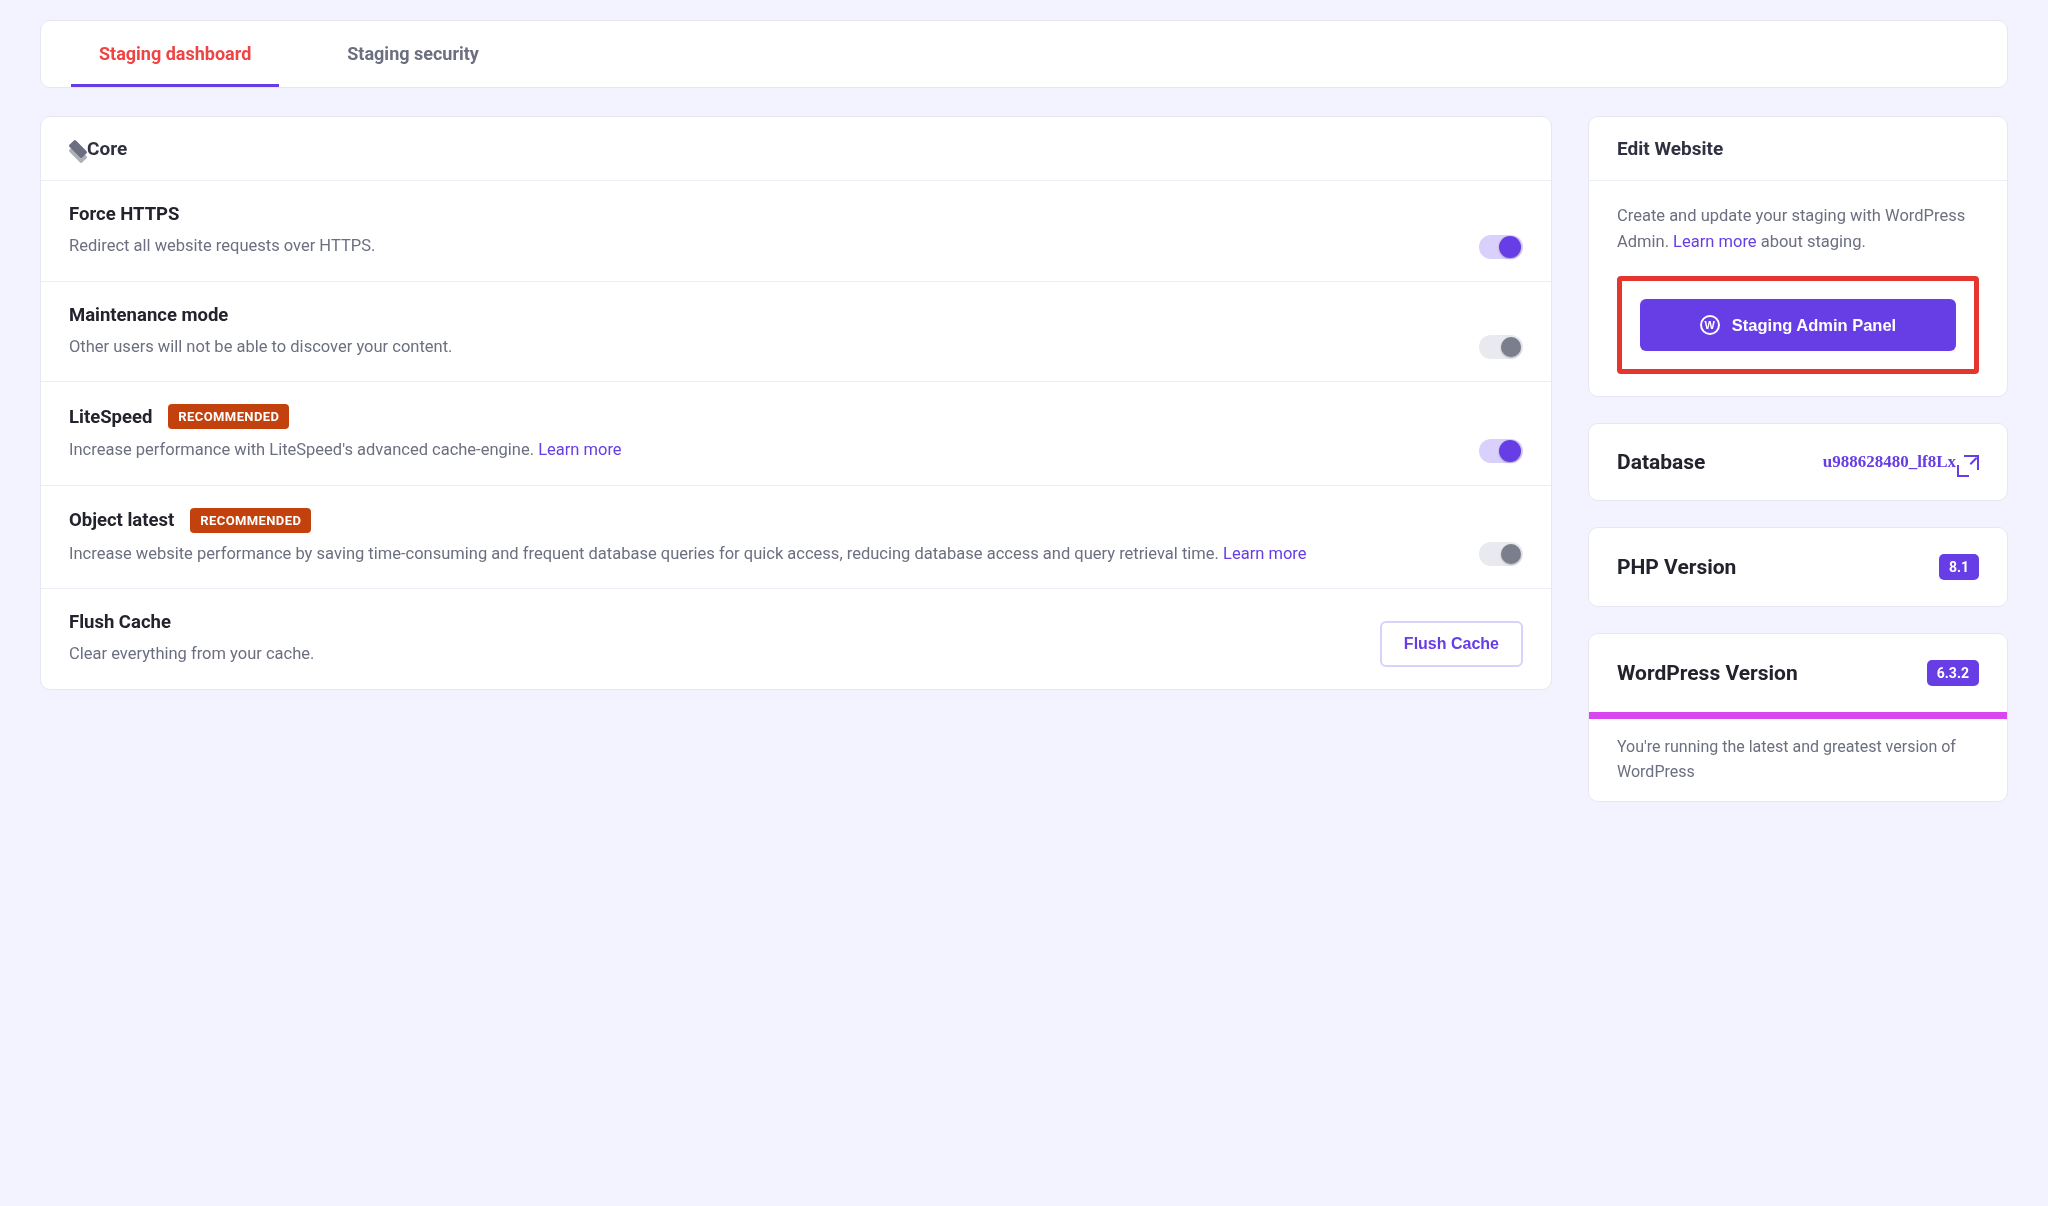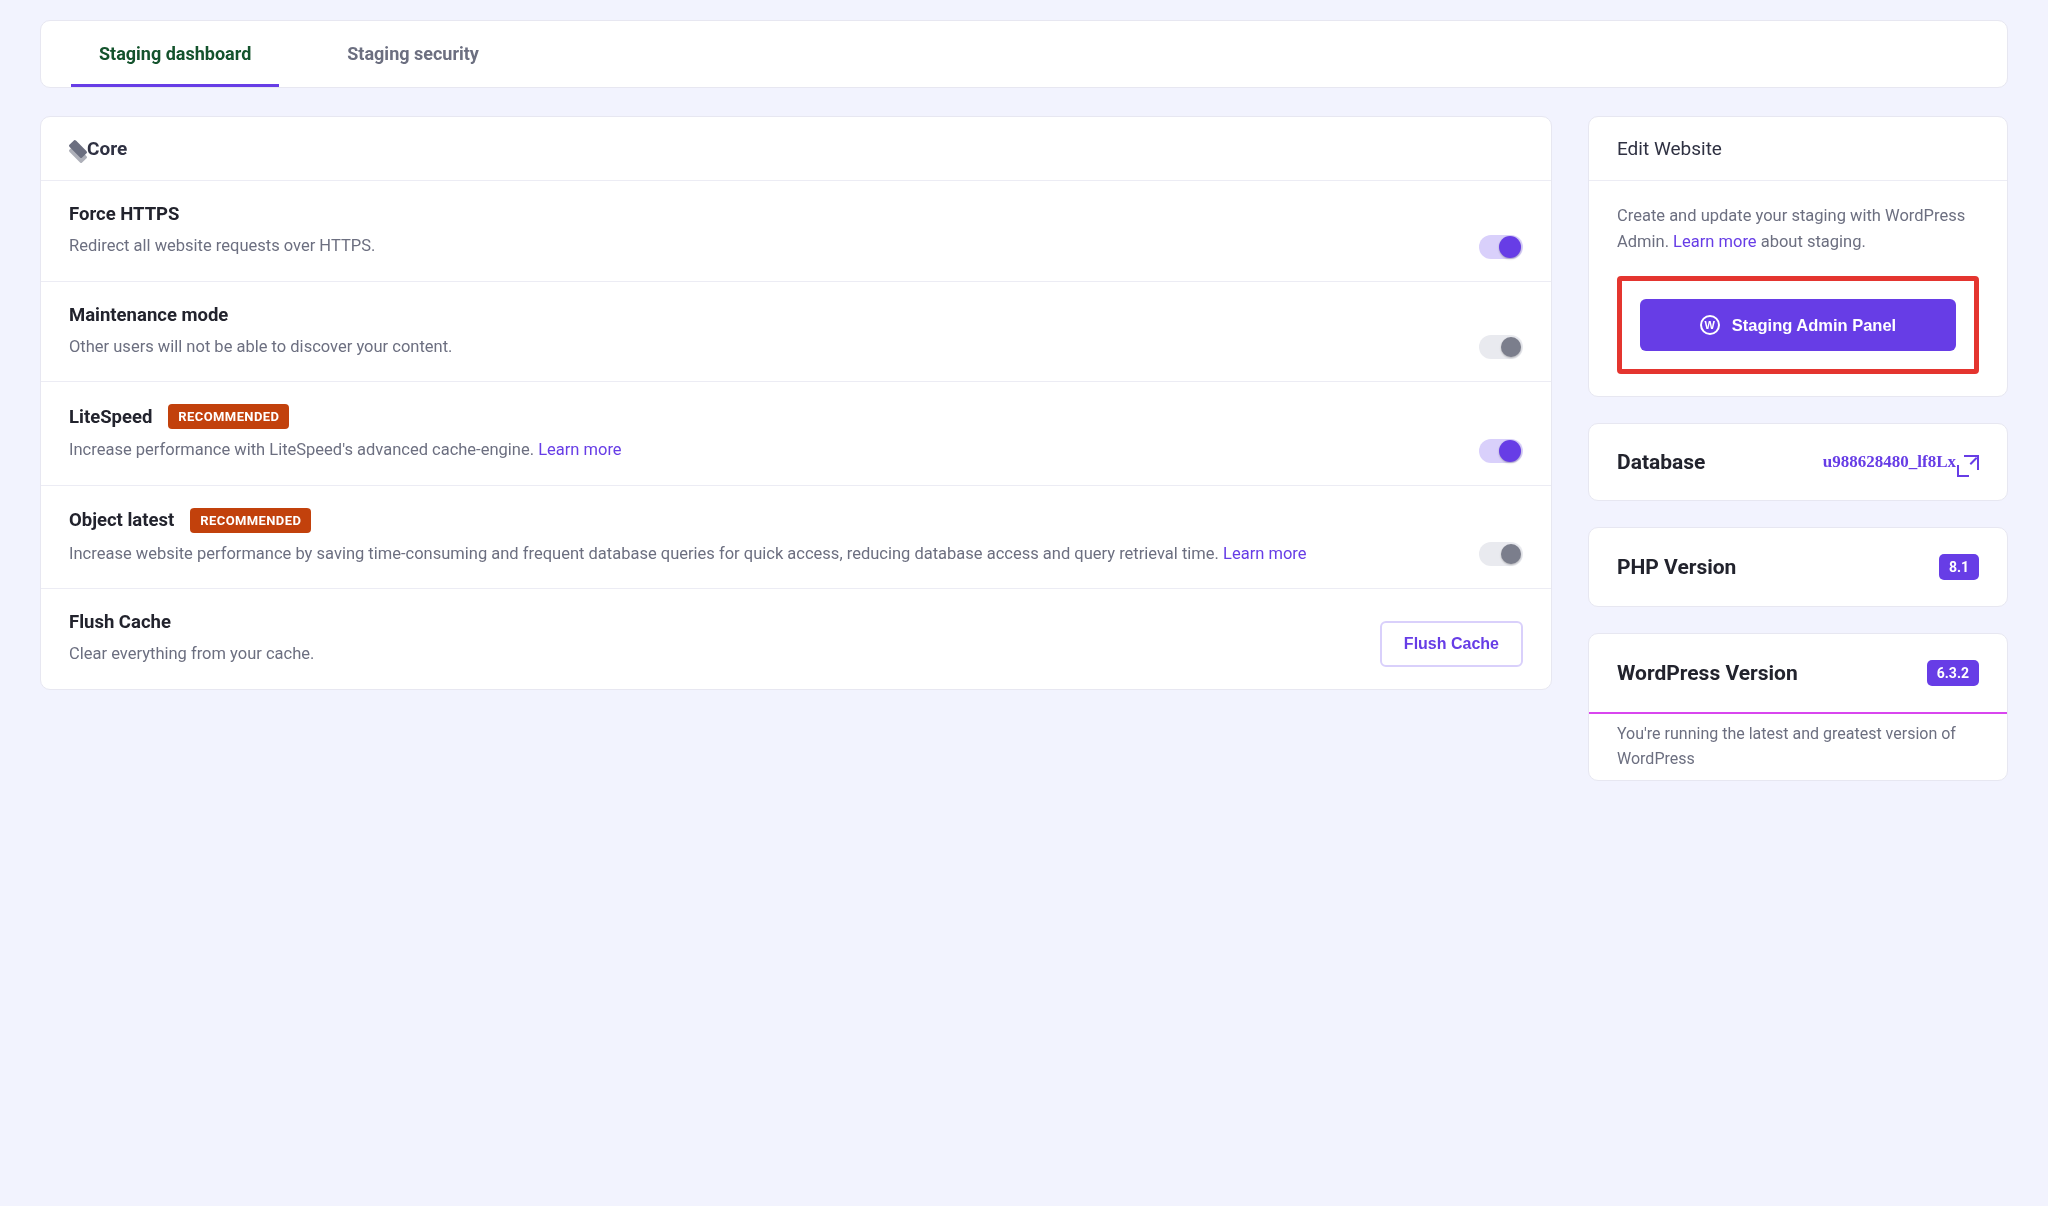--- a/index.html
+++ b/index.html
@@ -19,21 +19,21 @@
     margin-bottom: 28px;
   }
   .tab {
     padding: 22px 28px 20px;
     font-weight: 700;
     font-size: 18px;
     color: #6c6f80;
     cursor: pointer;
     border-bottom: 3px solid transparent;
   }
-  .tab.active { color: #14532d; border-bottom-color: #673de6; }
+  .tab.active { color: #ef4444; border-bottom-color: #673de6; }
   .layout {
     display: grid;
     grid-template-columns: 1fr 420px;
     gap: 36px;
     align-items: start;
   }
   .card {
     background: #fff;
     border: 1px solid #e7e7f1;
     border-radius: 10px;
@@ -85,21 +85,21 @@
   .toggle.off-dark .knob { right:2px; left:auto; background:#7b7e8c; }
 
   .btn-outline {
     border:2px solid #d9d0fb; color:#673de6; font-weight:700;
     background:#fff; padding:12px 22px; border-radius:6px; font-size:16px;
     cursor:pointer;
   }
   .side-col { display:flex; flex-direction:column; gap:26px; }
   .side-card { background:#fff; border:1px solid #e7e7f1; border-radius:10px; }
   .side-card-header {
-    font-weight:400; font-size:19px; padding:20px 28px; border-bottom:1px solid #ececf4;
+    font-weight:700; font-size:19px; padding:20px 28px; border-bottom:1px solid #ececf4;
   }
   .side-card-body { padding:22px 28px; color:#6c6f80; font-size:16.5px; line-height:1.55; }
   .highlight-box {
     border:5px solid #e4352f; padding:18px 18px; margin-top:22px;
     border-radius:4px;
   }
   .btn-primary {
     background:#673de6; color:#fff; font-weight:700; border:none;
     padding:16px 24px; border-radius:6px; font-size:16.5px;
     display:flex; align-items:center; gap:12px; cursor:pointer; width:100%; justify-content:center;
@@ -115,22 +115,22 @@
   .kv-key { font-weight:700; font-size:21px; color:#22232d; }
   .kv-val-link { color:#673de6; font-weight:600; font-size:17px; display:flex; align-items:center; gap:8px; cursor:pointer;font-family:Liberation Serif, serif; }
   .ext-icon { width:15px; height:15px; border:2px solid #673de6; border-left:none; border-bottom:none; position:relative; }
   .ext-icon::after { content:""; position:absolute; width:10px; height:10px; border:2px solid #673de6; left:-7px; bottom:-7px; border-top:none; border-right:none; }
   .ext-icon::before { content:""; position:absolute; width:9px; height:2px; background:#673de6; transform:rotate(-45deg); top:3px; right:-1px; }
   .pill {
     background:#673de6; color:#fff; font-weight:700; font-size:14px;
     padding:5px 10px; border-radius:5px;
   }
   .side-sub {
-    padding:8px 28px; color:#6c6f80; font-size:16px; line-height:1.55;
-    border-top:2px solid #d946ef;
+    padding:16px 28px; color:#6c6f80; font-size:16px; line-height:1.55;
+    border-top:7px solid #d946ef;
   }
 </style>
 </head>
 <body>
 
 <div class="tabs-card">
   <div class="tab active">Staging dashboard</div>
   <div class="tab">Staging security</div>
 </div>
 

